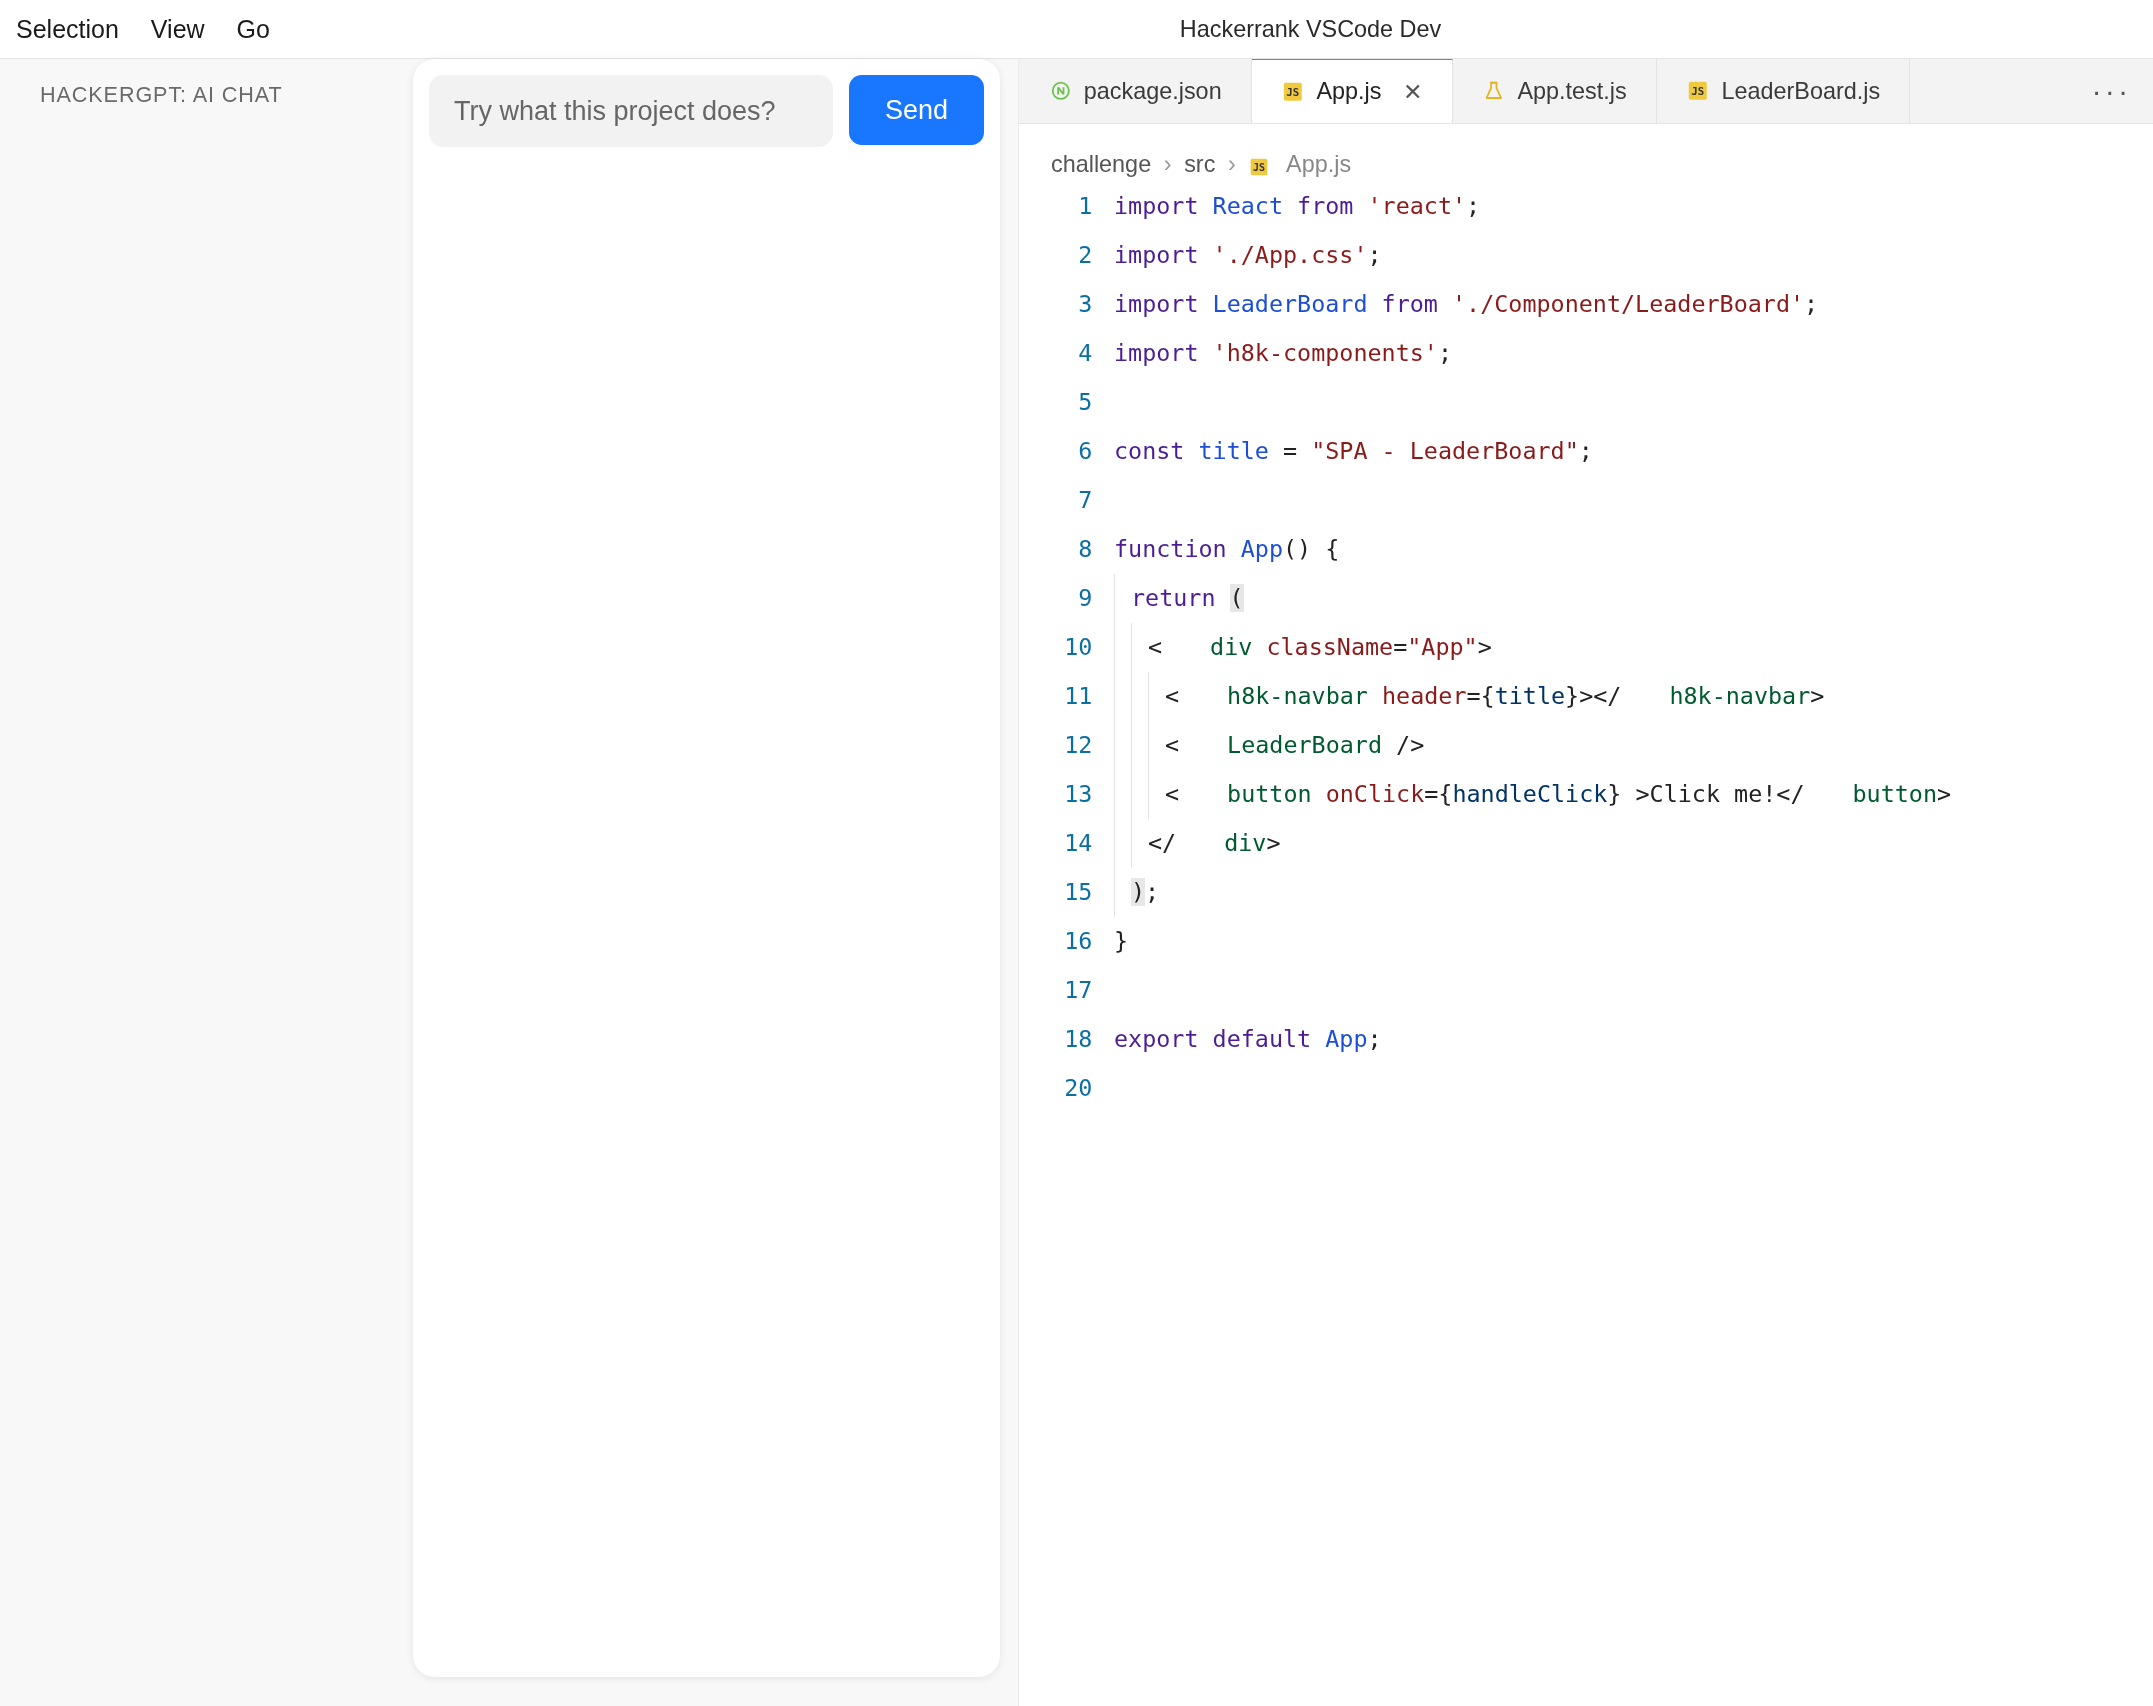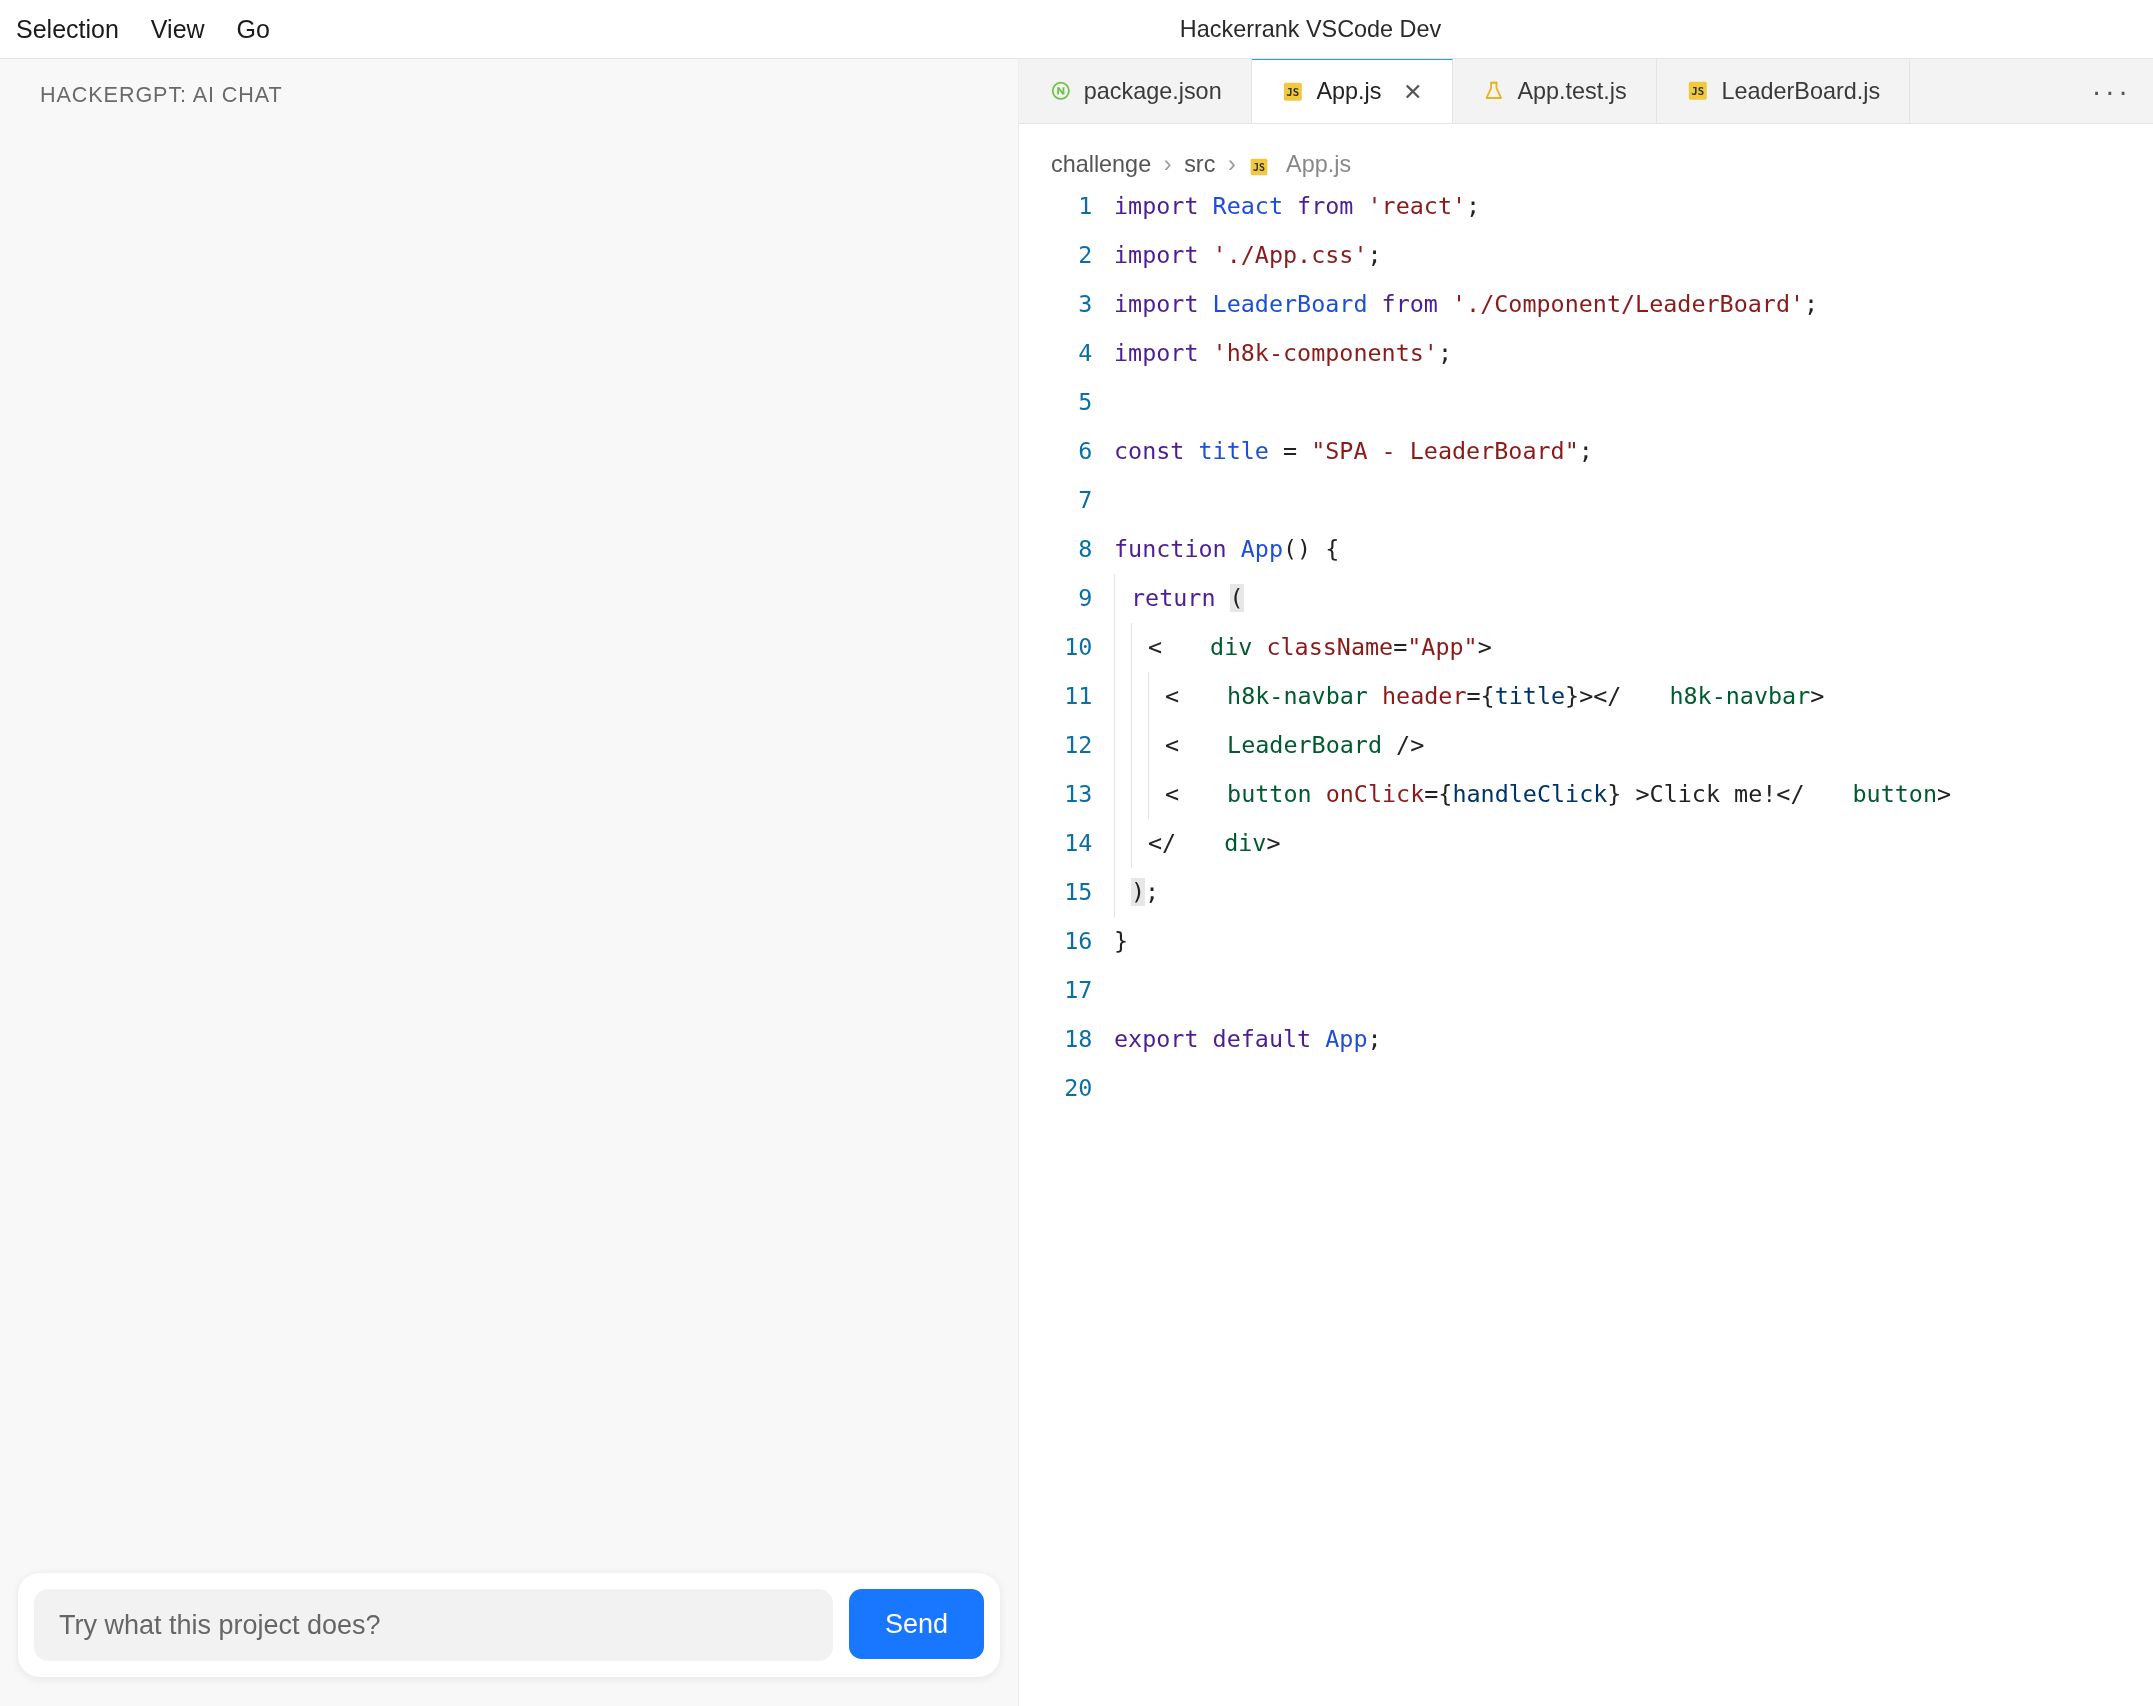--- a/index.html
+++ b/index.html
@@ -9,21 +9,21 @@
   
   .menubar { display: flex; align-items: center; height: 59px; border-bottom: 0.9px solid #e5e5e5; position: relative; }
   .menubar-left { display: flex; align-items: center; gap: 32px; padding-left: 16px; }
   .menu-item { font-size: 25px; color: #1a1a1a; cursor: default; }
   .window-title { position: absolute; left: 50%; transform: translateX(-50%); font-size: 23.4px; color: #2a2a2a; white-space: nowrap; margin-left: 234px;}
 
   
   .main { flex: 1; display: flex; min-height: 0; }
 
   
-  .chat-panel { width: 1019px; display: flex; flex-direction: column; background: #f8f8f8; position: relative; border-right: 0.9px solid #ececec; }
+  .chat-panel { width: 1019px; display: flex; flex-direction: row; background: #f8f8f8; position: relative; border-right: 0.9px solid #ececec; }
   .chat-title { font-size: 21.6px; letter-spacing: 0.9px; color: #6a6a6a; padding: 23.4px 0 0 40px; font-weight: 400; }
   .chat-body { flex: 1; }
   .chat-input-wrap {
     margin: 0 18px 29px 18px;
     background: #ffffff;
     border-radius: 21.6px;
     box-shadow: 0 1.8px 9px rgba(0,0,0,0.08);
     padding: 16px;
     display: flex;
     align-items: flex-start;

